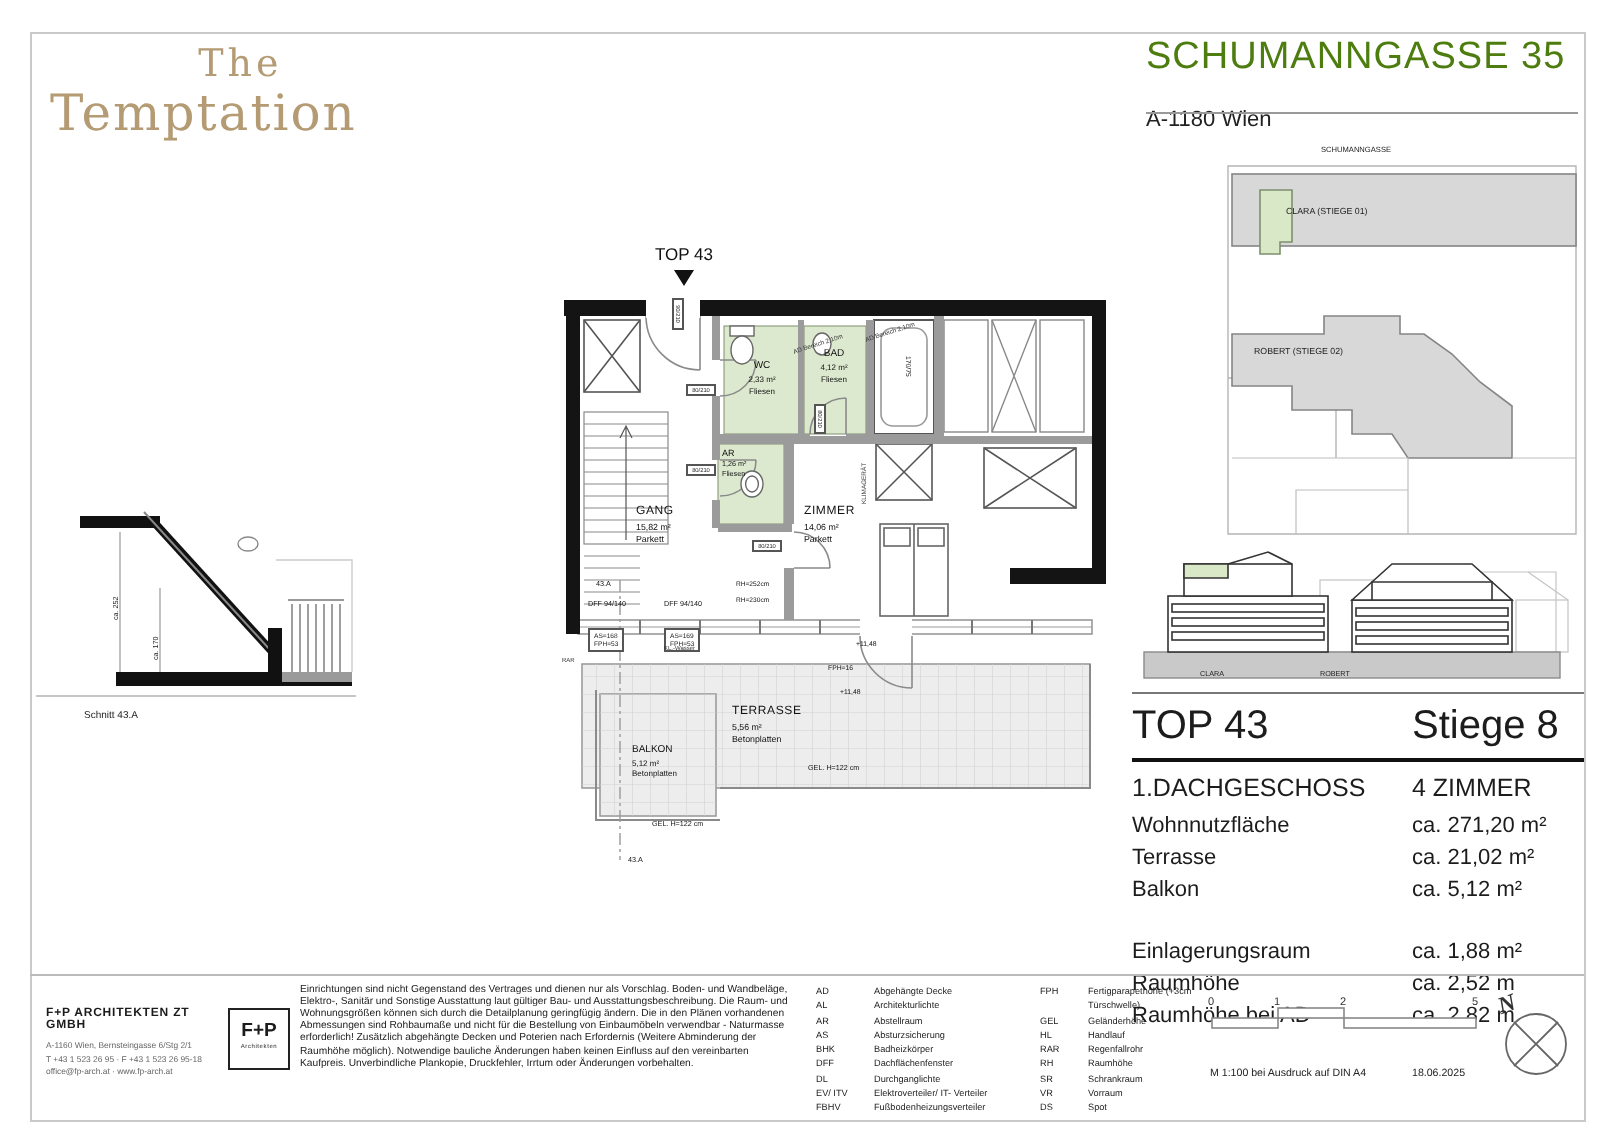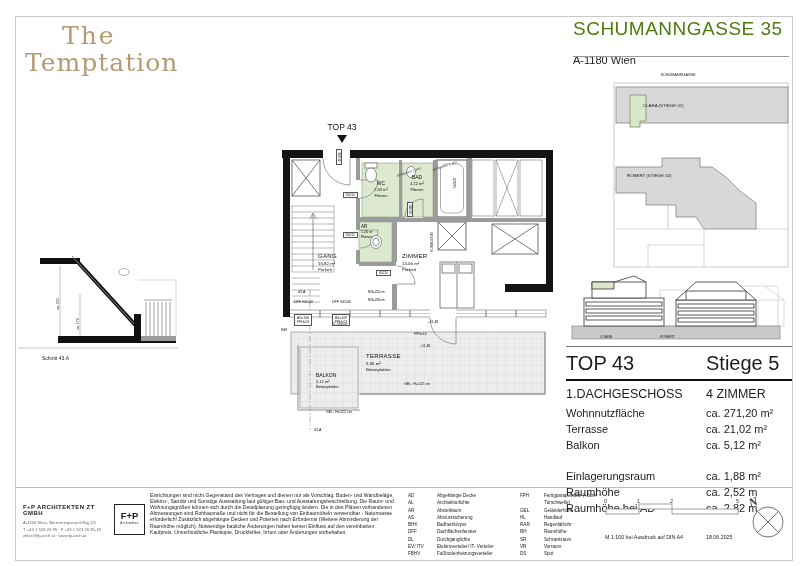--- a/index.html
+++ b/index.html
@@ -3,21 +3,21 @@
 <meta charset="utf-8">
 <style>
   html,body{margin:0;padding:0;width:800px;height:566px;overflow:hidden;background:#fff;
     font-family:"Liberation Sans",sans-serif;color:#1c1c1c;}
   .abs{position:absolute;}
   #page{position:relative;width:800px;height:566px;background:#fff;}
   #sheet{position:absolute;left:15px;top:16px;width:776px;height:543px;border:1px solid #c9c9c9;}
 
   
   .logo{color:#b49b74;font-family:"DejaVu Serif",serif;line-height:1;}
-  .logo .l1{font-size:25px;letter-spacing:2px;margin-left:37px;}
+  .logo .l1{font-size:19px;letter-spacing:2px;margin-left:37px;text-align:center;}
   .logo .l2{font-size:25px;letter-spacing:1px;margin-top:2px;}
   .hd-title{font-size:19px;letter-spacing:.5px;color:#4d7c0f;}
   .hd-sub{font-size:11px;color:#222;}
   .hd-rule{border-top:1px solid #999;}
 
   
   .tbl{width:226px;}
   .tbl .r1{display:flex;font-size:20px;padding:3px 0 4px 0;border-bottom:2px solid #111;}
   .tbl .r1 .c2{margin-left:auto;width:86px;}
   .tbl .r2{display:flex;font-size:12.5px;margin-top:6px;}
@@ -129,21 +129,21 @@
         <path d="M118,30 L118,21 L178,21 L178,30" fill="none"></path>
       </g>
     </svg>
   </div>
   <div class="abs elev-lbl" style="left:600px;top:335px;">CLARA</div>
   <div class="abs elev-lbl" style="left:660px;top:335px;">ROBERT</div>
 
   <div class="abs tbl" style="left:566px;top:346px;border-top:1px solid #777;padding-top:2px;">
     <div class="r1">
       <div class="c1">TOP 43</div>
-      <div class="c2">Stiege 5</div>
+      <div class="c2">Stiege 8</div>
     </div>
     <div class="r2">
       <div class="c1">1.DACHGESCHOSS</div>
       <div class="c2">4 ZIMMER</div>
     </div>
     <div style="height:5px;"></div>
     <div class="row">
       <div class="c1">Wohnnutzfläche</div>
       <div class="c2">ca. 271,20 m²</div>
     </div>

